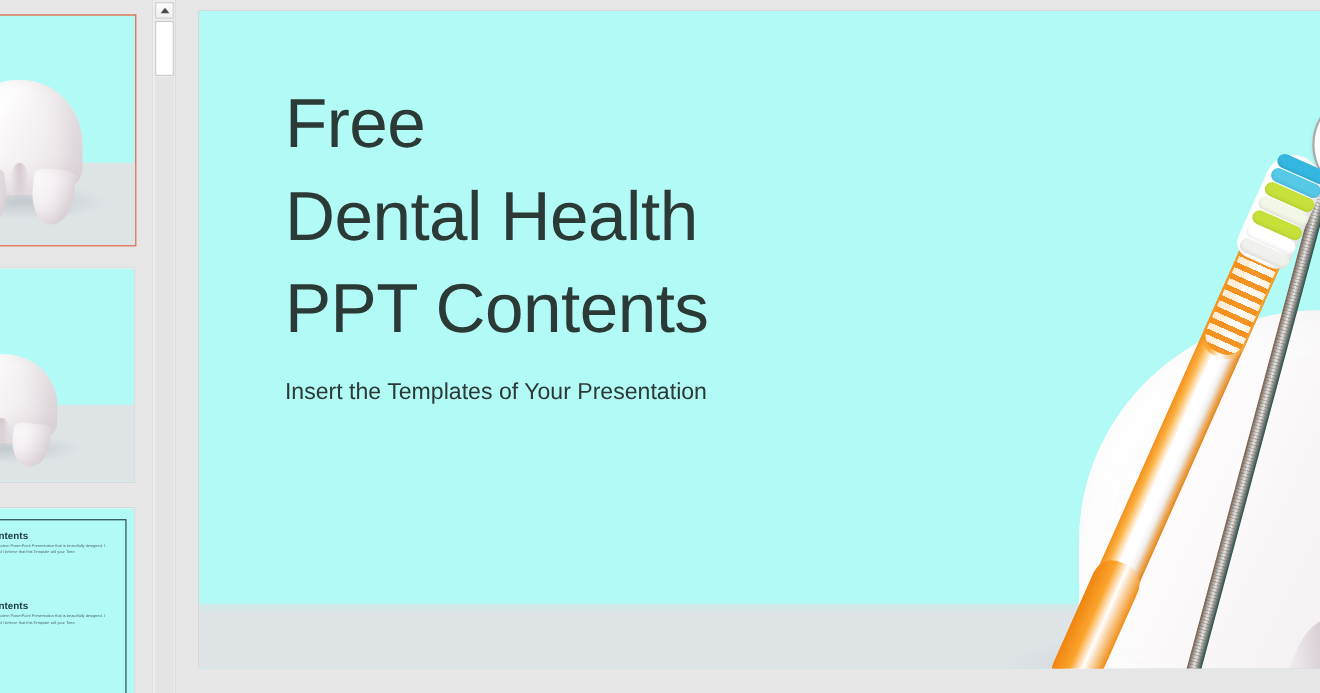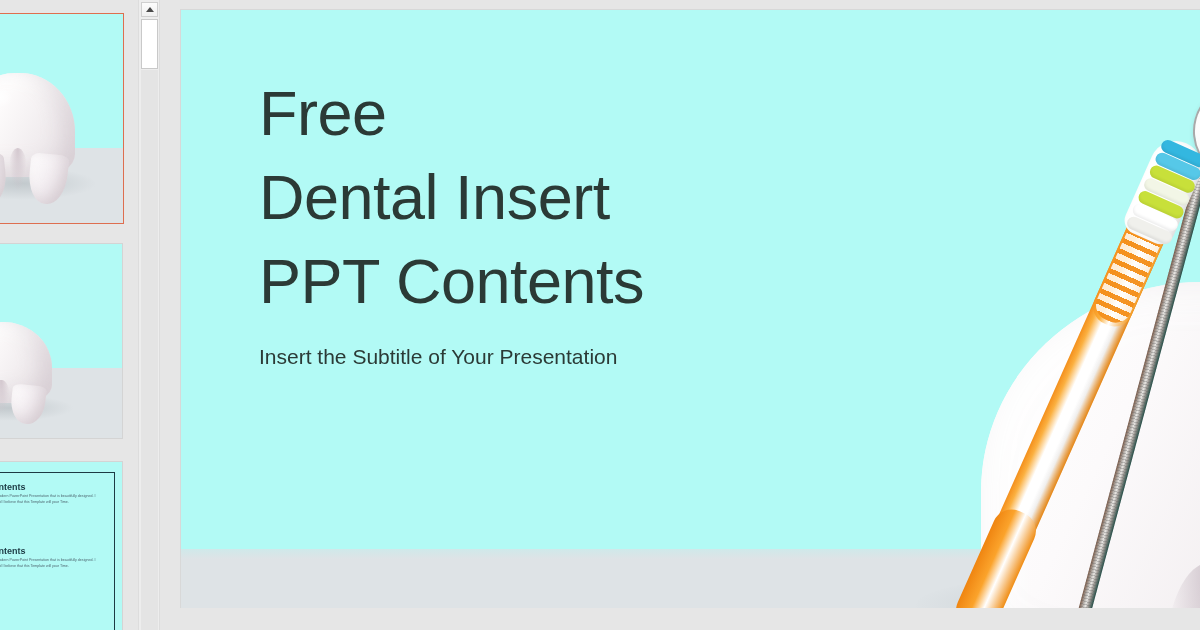--- a/index.html
+++ b/index.html
@@ -310,23 +310,23 @@
   </div>
 
   <div class="stage">
     <div class="slide">
 
       <div class="floor"></div>
       <div class="floor-blend"></div>
 
       <div class="title-block">
         <div class="title-line">Free</div>
-        <div class="title-line">Dental Insert</div>
+        <div class="title-line">Dental Health</div>
         <div class="title-line">PPT Contents</div>
-        <div class="subtitle">Insert the Subtitle of Your Presentation</div>
+        <div class="subtitle">Insert the Templates of Your Presentation</div>
       </div>
 
       <div class="bt-shadow"></div>
 
       <div class="big-tooth">
 
         <div class="bt-notch"></div>
       </div>
 
       <div class="mirror-rod">

